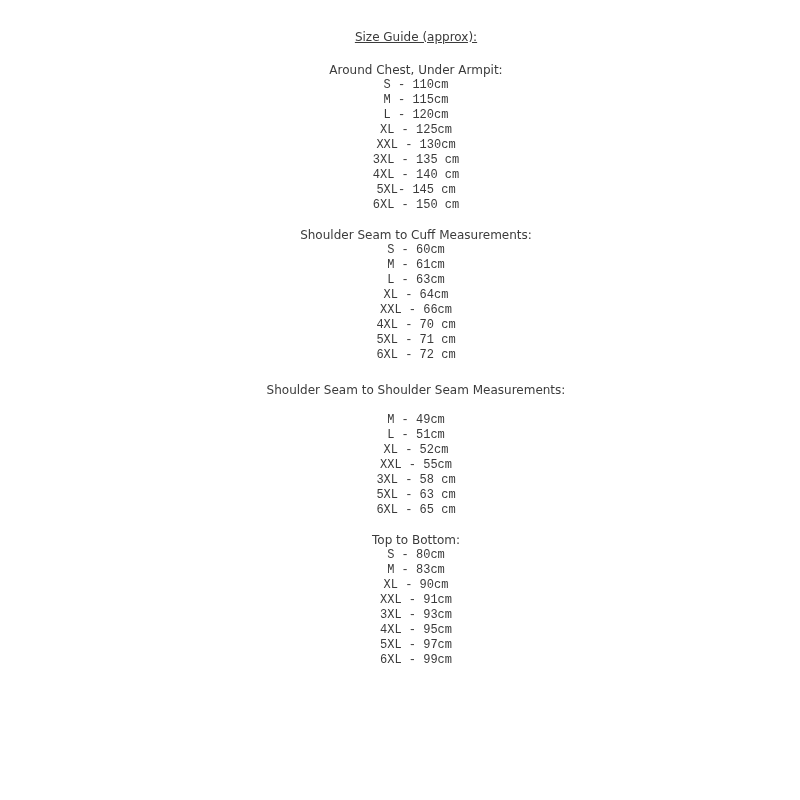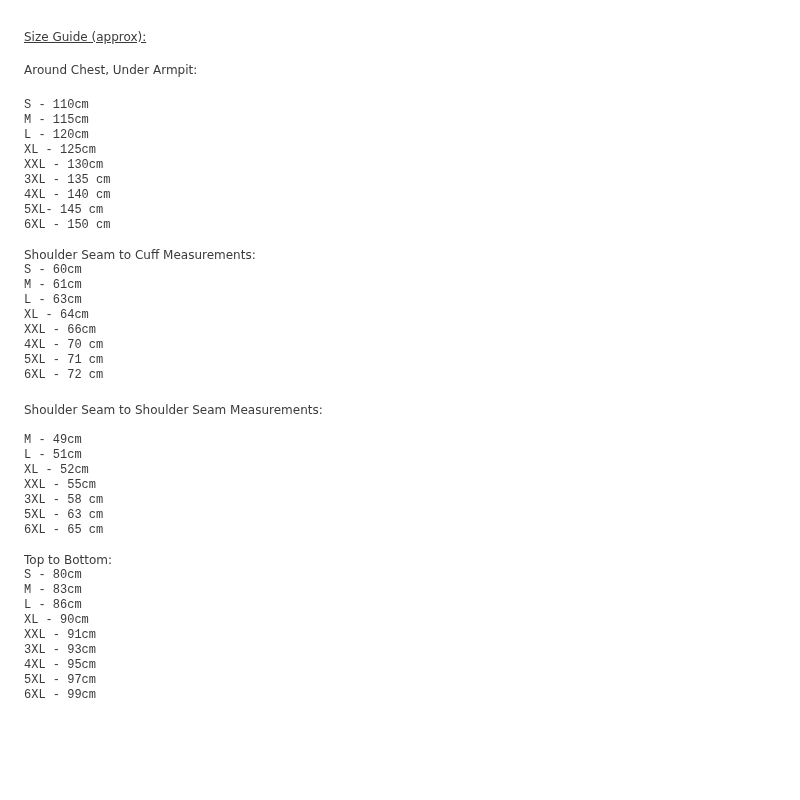--- a/index.html
+++ b/index.html
@@ -12,30 +12,31 @@
     color: #3b3b3b;
   }
   .canvas {
     width: 800px;
     height: 800px;
     overflow: hidden;
     background: #ffffff;
   }
   .content {
     padding-top: 30px;
-    padding-left: 24px; 
+    padding-left: 32px; 
+    text-align: center;
   }
   .page-title {
     text-decoration: underline;
     margin-bottom: 18px;
   }
   .section { margin-bottom: 15px; }
   .section:last-child { margin-bottom: 0; }
   .section-heading { margin-bottom: 0; }
-  .heading-gap-lg { margin-bottom: 20px; }
+  .heading-gap-lg { }
   .heading-gap { margin-bottom: 15px; margin-top: 20px; }
   .size-row { white-space: pre; font-family: Liberation Mono, monospace; }
 </style>
 </head>
 <body style="color: rgb(59, 59, 59); background: rgb(255, 255, 255);">
 
 <div class="canvas">
   <div class="content">
 
     <div class="page-title">Size Guide (approx):</div>
@@ -80,21 +81,20 @@
           <div class="size-row">5XL - 63 cm</div>
           <div class="size-row">6XL - 65 cm</div>
         </div>
     </div>
 
     <div class="section">
       <div class="section-heading">Top to Bottom:</div>
       <div class="size-list">
           <div class="size-row">S - 80cm</div>
           <div class="size-row">M - 83cm</div>
-          <div class="size-row">L - 86cm</div>
           <div class="size-row">XL - 90cm</div>
           <div class="size-row">XXL - 91cm</div>
           <div class="size-row">3XL - 93cm</div>
           <div class="size-row">4XL - 95cm</div>
           <div class="size-row">5XL - 97cm</div>
           <div class="size-row">6XL - 99cm</div>
         </div>
     </div>
 
   </div>

